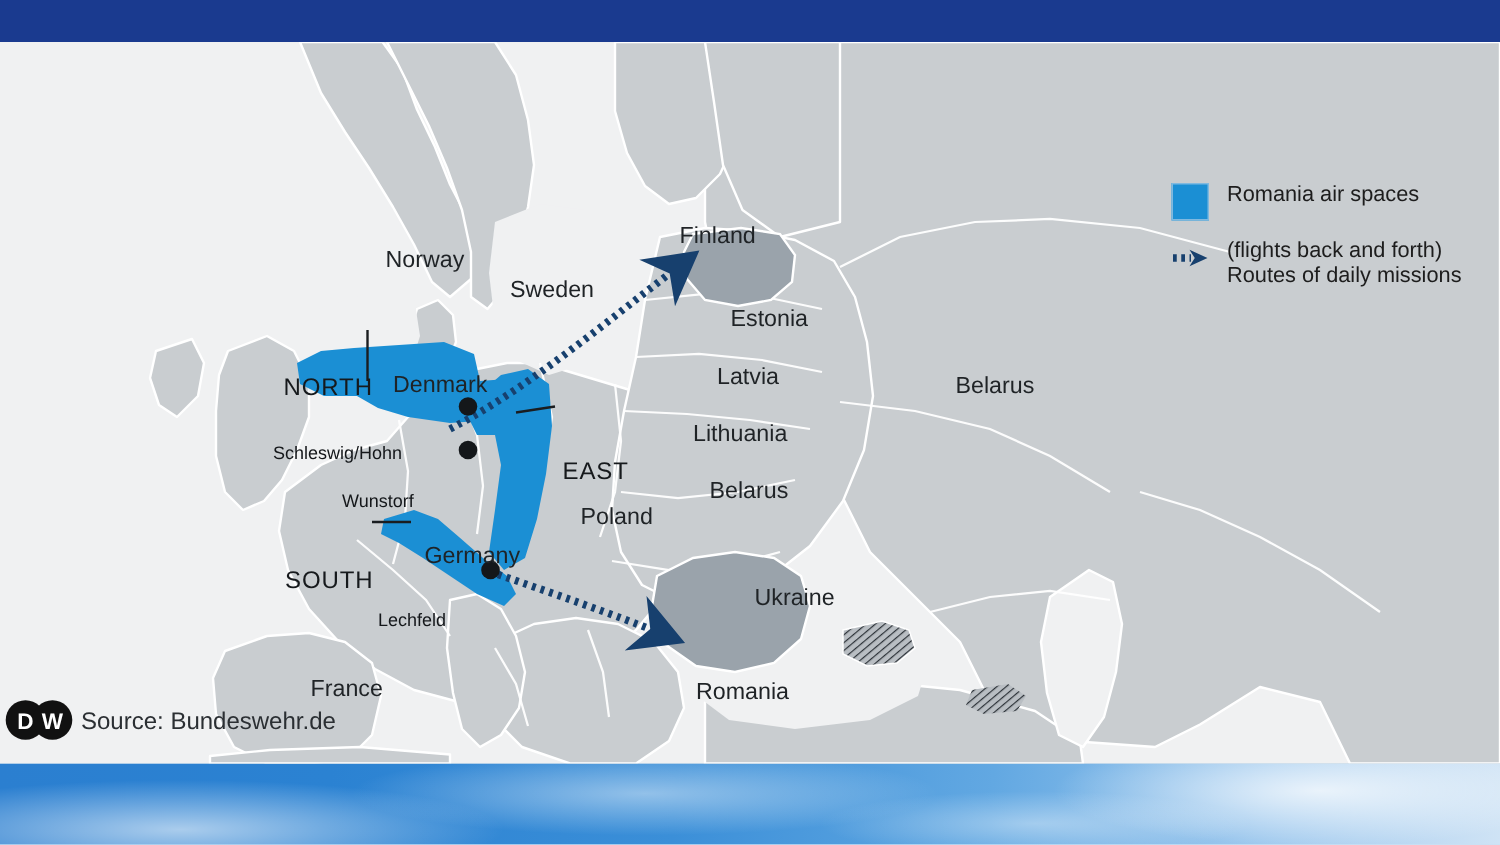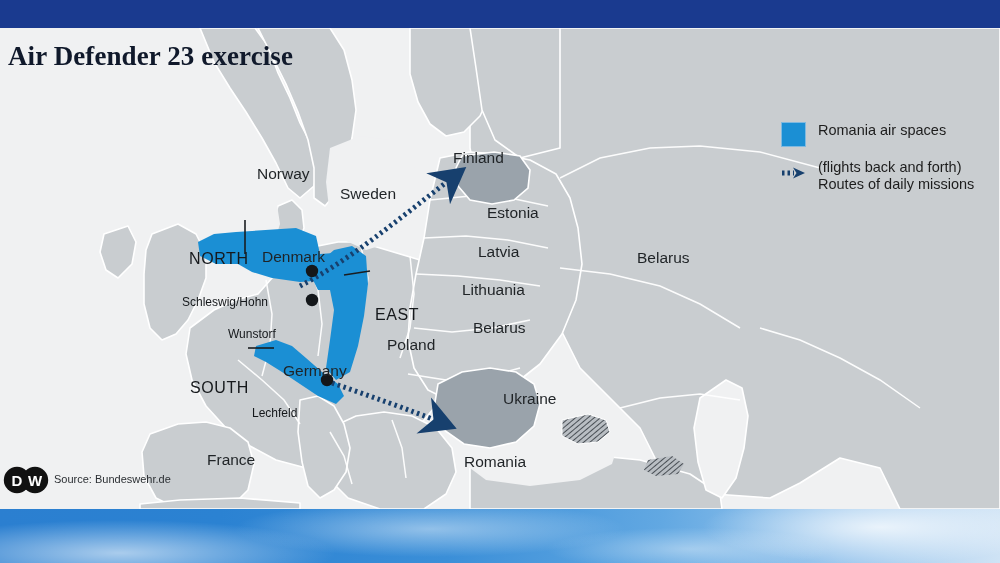--- a/index.html
+++ b/index.html
@@ -66,21 +66,21 @@
     white-space:nowrap; pointer-events:none;margin-top:35px;
   }
   .country { font-size:15.5px; color:#1f2326; }
   .airspace { font-size:16px; color:#16191c; letter-spacing:.6px; }
   .city { font-size:12px; color:#14171a; }
 
   
   .dw-logo { position:absolute; left:3px; top:466px; }
   .source {
     position:absolute; left:54px; top:473px;
-    font-size:11px; color:#2b2f33;
+    font-size:16px; color:#2b2f33;
     font-family:"Liberation Sans", sans-serif;
   }
 </style>
 </head>
 <body>
 
 <div id="stage">
 
   <div class="sky-top"></div>
   <div class="sky-bottom"></div>
@@ -228,21 +228,20 @@
     <div class="mlabel airspace" style="left:189px;top:187px">NORTH</div>
     <div class="mlabel airspace" style="left:375px;top:243px">EAST</div>
     <div class="mlabel airspace" style="left:190px;top:316px">SOUTH</div>
 
     <div class="mlabel city" style="left:182px;top:232px">Schleswig/Hohn</div>
     <div class="mlabel city" style="left:228px;top:264px">Wunstorf</div>
     <div class="mlabel city" style="left:252px;top:343px">Lechfeld</div>
 
   </div>
 
-  <div class="title">Air Defender 23 exercise</div>
 
   <div class="legend">
     <div class="legend-row">
       <div class="legend-swatch" style="background:#1b8fd4"></div>
       <div class="legend-text">Romania air spaces</div>
     </div>
     <div class="legend-row">
       <div class="legend-arrow">
         <svg width="25" height="12" viewBox="0 0 25 12">
           <line x1="1" y1="6" x2="13" y2="6" stroke="#17406e" stroke-width="5" stroke-dasharray="2.5 3"></line>

